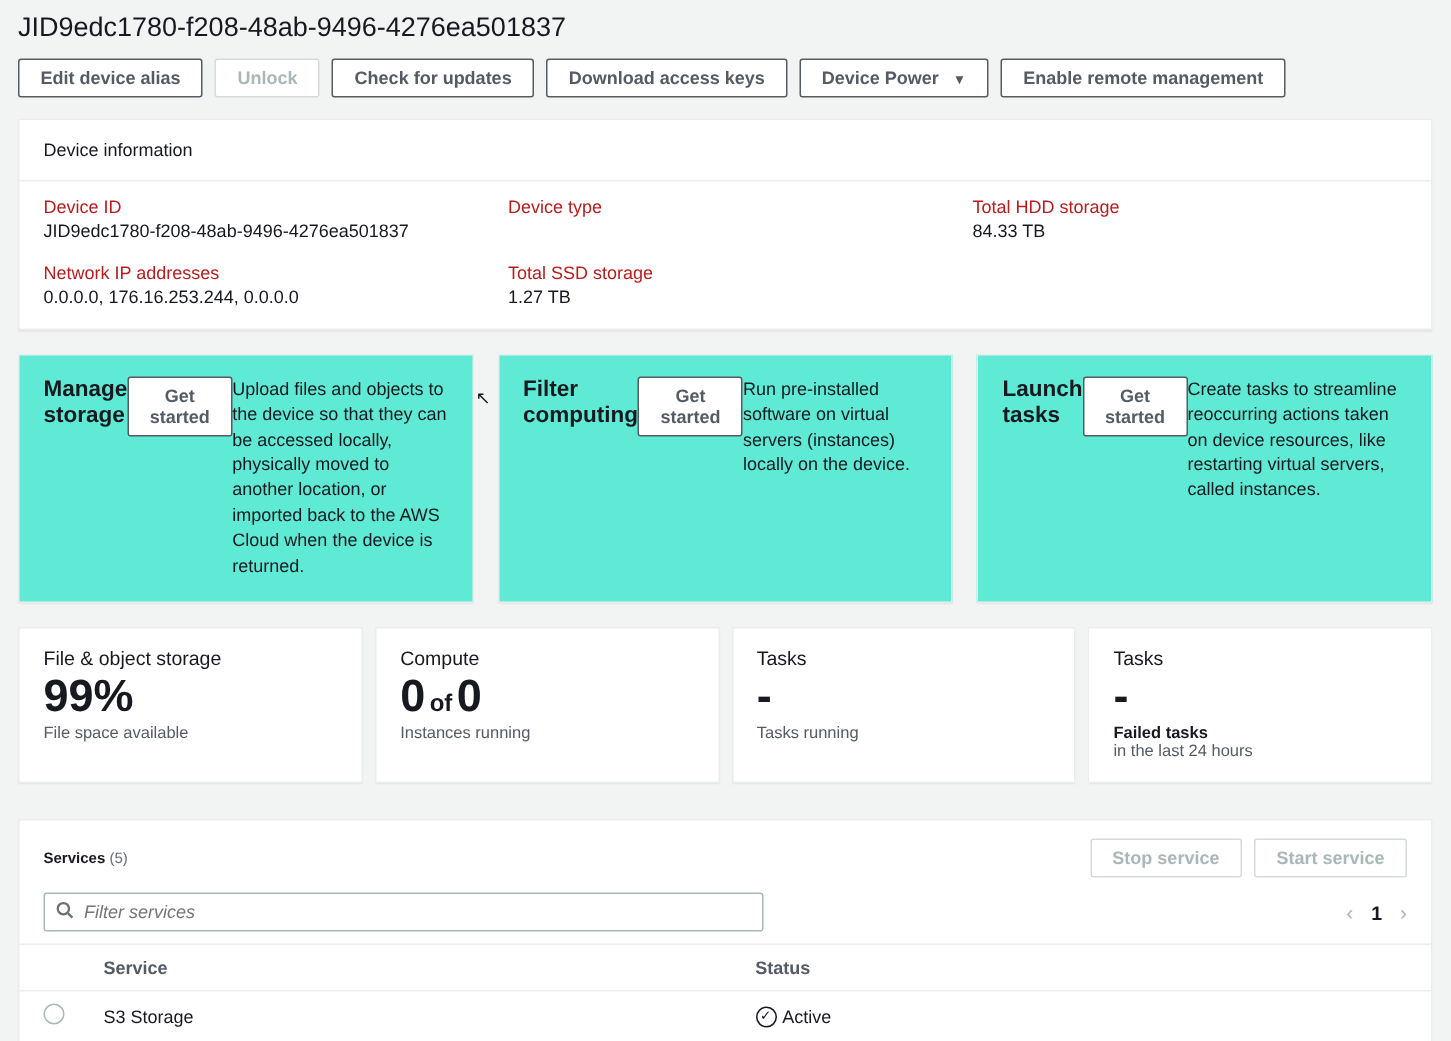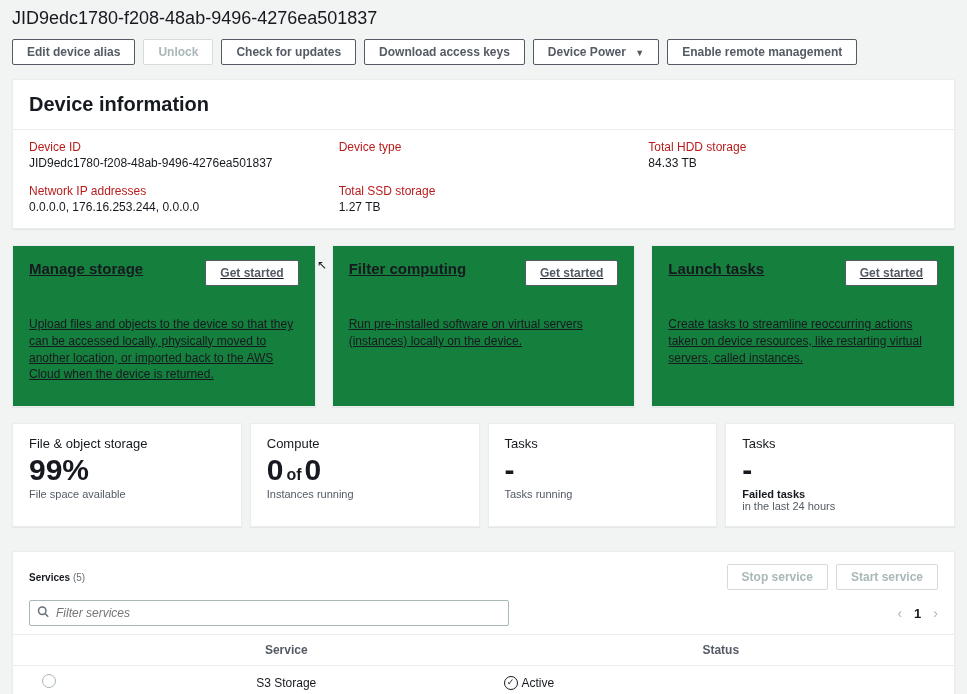--- a/index.html
+++ b/index.html
@@ -48,22 +48,22 @@
       background: #fff;
       border: 1px solid #eaeded;
       box-shadow: 0 1px 1px rgba(0,0,0,0.05);
     }
     .device-info {
       margin: 0 4px;
     }
     .panel-header {
       padding: 13px 16px;
       border-bottom: 1px solid #eaeded;
-      font-size: 20px;
-      font-weight: 700;
+      font-size: 12px;
+      font-weight: 400;
       color: #16191f;
     }
     .device-grid {
       display: grid;
       grid-template-columns: 1fr 1fr 1fr;
       padding: 10px 16px 14px 16px;
       row-gap: 14px;
       column-gap: 20px;
     }
     .kv-label {
@@ -74,29 +74,28 @@
     .kv-value {
       font-size: 12px;
       color: #16191f;
     }
     .cards-row {
       display: flex;
       gap: 16px;
       padding: 16px 4px 0 4px;
     }
     .card {
-      background: #15803d;
+      background: #5eead4;
       border: 1px solid #eaeded;
       box-shadow: 0 1px 1px rgba(0,0,0,0.05);
       flex: 1;
       padding: 14px 16px 16px 16px;
       min-height: 162px;
       display: flex;
-      flex-direction: column;
-      text-decoration: underline;
+      flex-direction: row;
     }
     .card-head {
       display: flex;
       justify-content: space-between;
       align-items: flex-start;
       margin-bottom: 30px;
     }
     .card-title {
       font-size: 15px;
       font-weight: 700;
@@ -205,21 +204,20 @@
       cursor: pointer;
     }
     .pager .pg-num {
       font-size: 13px;
       color: #16191f;
       font-weight: 600;
     }
     .table {
       width: 100%;
       border-top: 1px solid #eaeded;
-      text-align: center;
     }
     .table-row {
       display: grid;
       grid-template-columns: 40px 1fr 1fr;
       align-items: center;
       padding: 8px 16px;
       border-bottom: 1px solid #eaeded;
       font-size: 12px;
     }
     .table-row.header {

